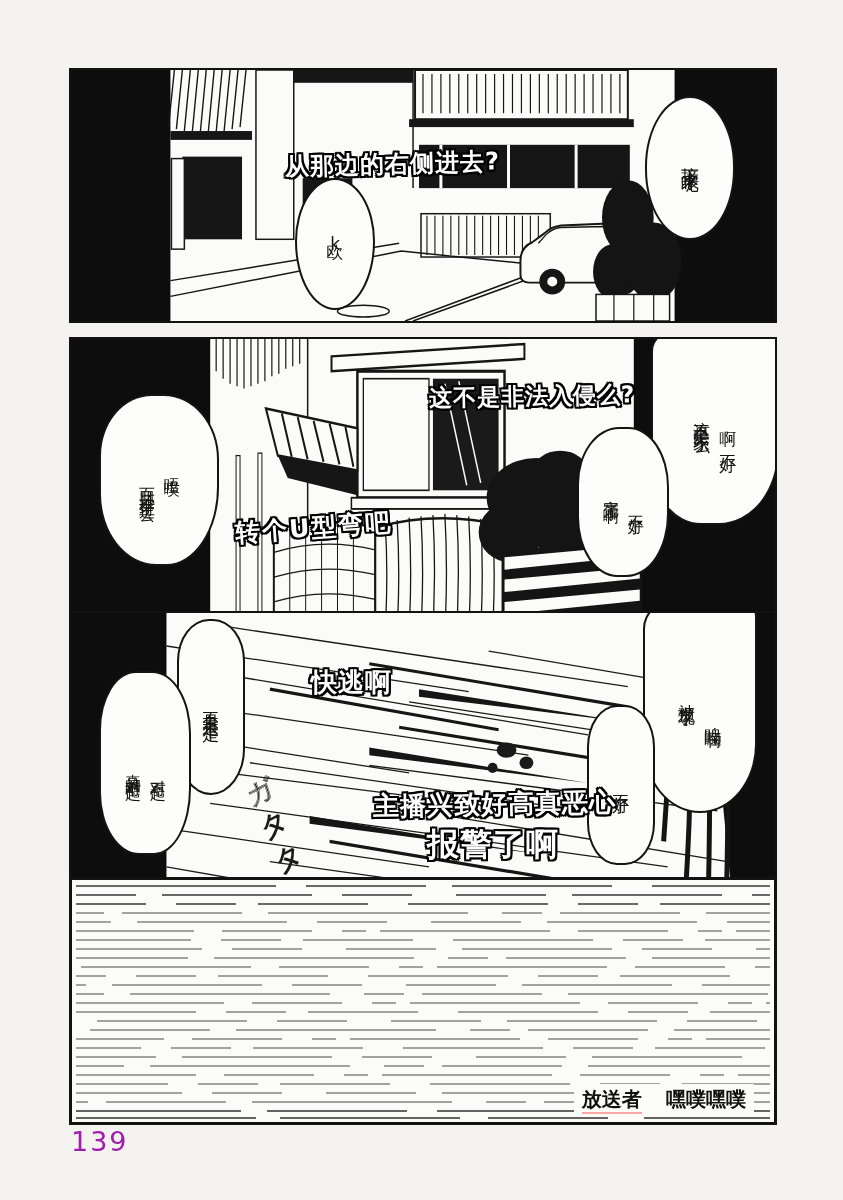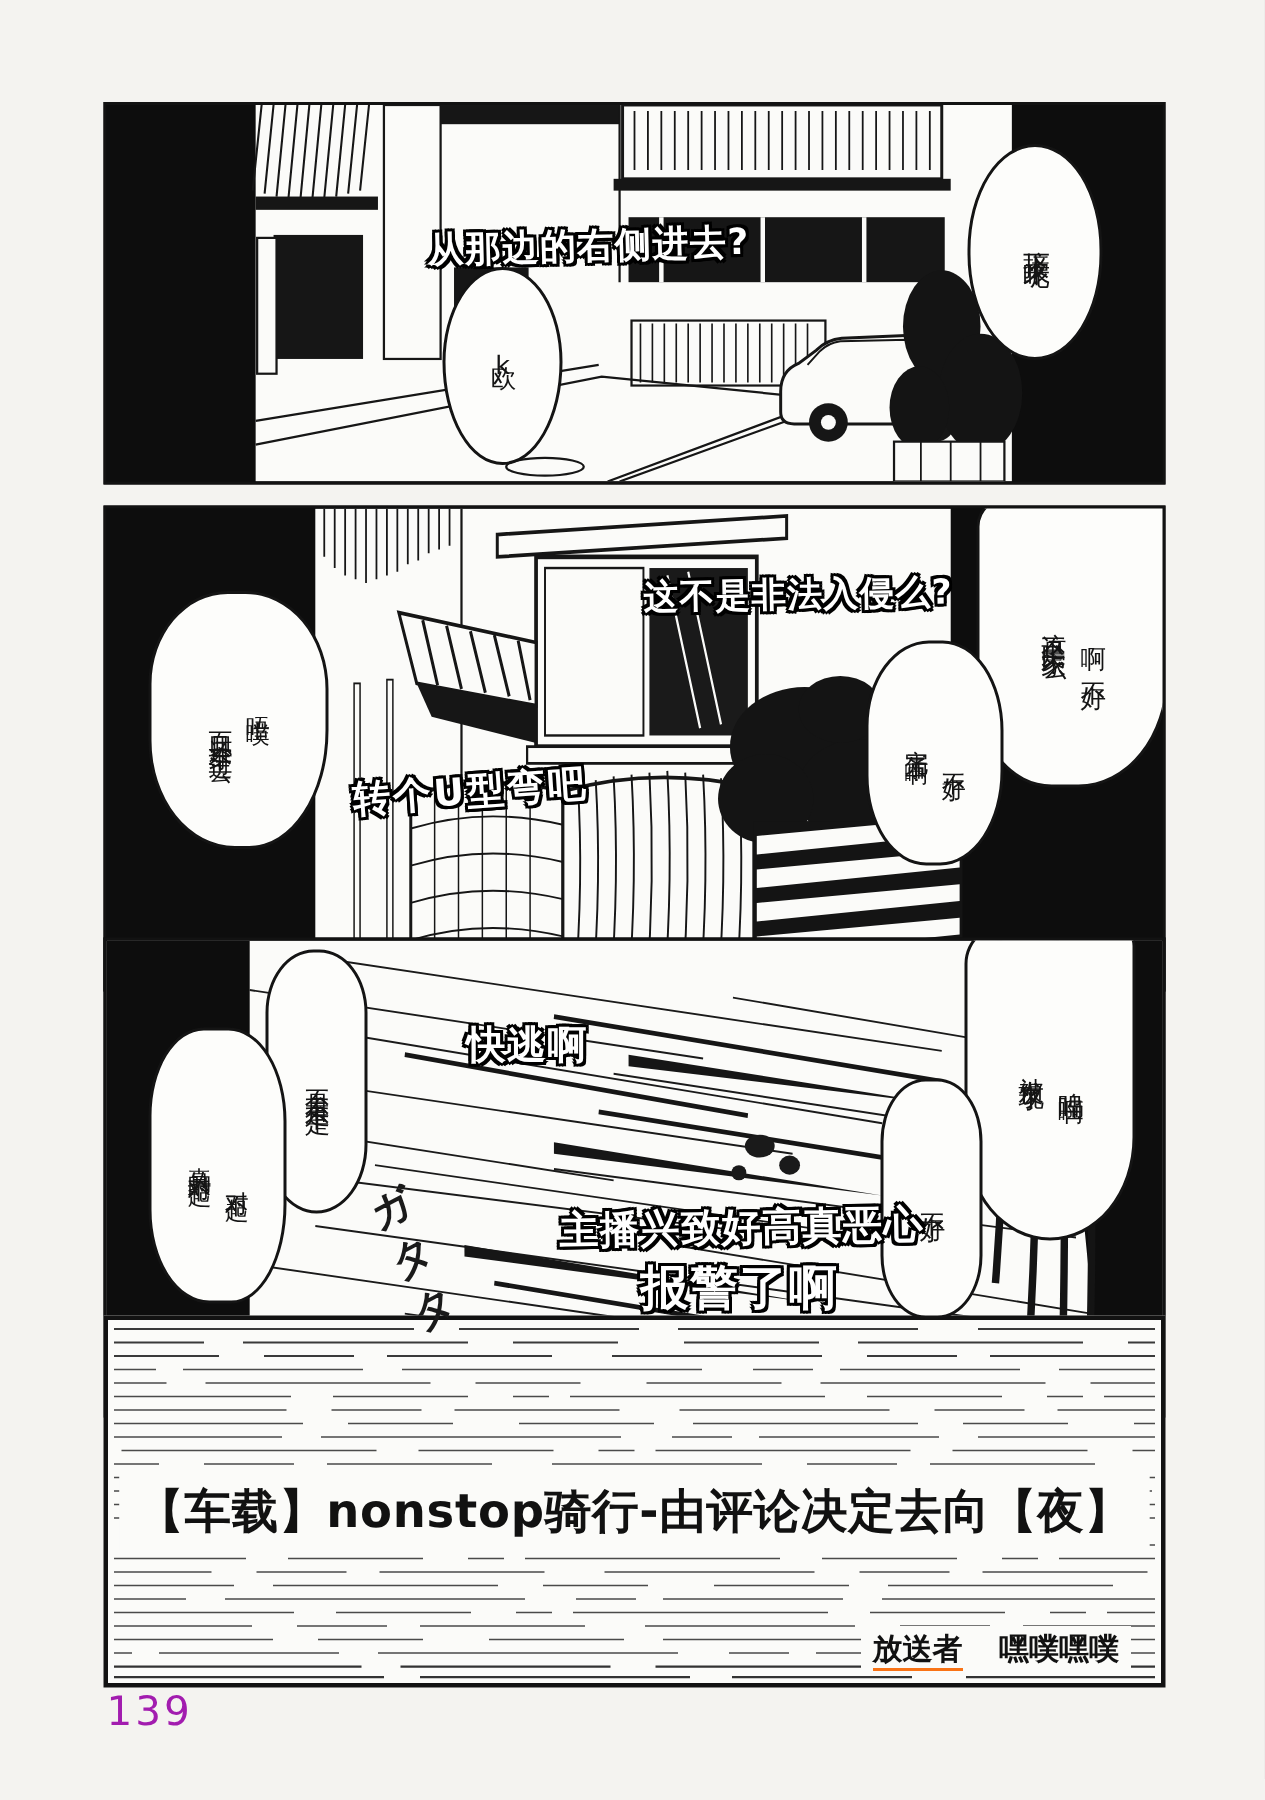--- a/index.html
+++ b/index.html
@@ -2,21 +2,21 @@
 <html><head>
 <meta charset="utf-8">
 <style>
   html,body{margin:0;padding:0;background:#e9e8e5;}
   .page{position:relative;width:843px;height:1200px;background:#f4f3f0;overflow:hidden;
         font-family:"DejaVu Sans","Liberation Sans",sans-serif;}
   .panel{position:absolute;left:69px;width:708px;background:#0d0d0d;border:2px solid #121212;
          box-sizing:border-box;overflow:hidden;}
   .p1{top:68px;height:255px;}
   .p2{top:337px;height:324px;}
-  .p3{top:625px;height:320px;}
+  .p3{top:611px;height:320px;text-align:right;}
   .p4{top:877px;height:248px;background:#fbfbf9;border-width:3px;}
   .art{position:absolute;left:0;top:0;width:100%;height:100%;display:block;}
 
   
   .fx{position:absolute;color:#ffffff;font-weight:700;white-space:nowrap;z-index:3;
       letter-spacing:1px;
       text-shadow:-2px -2px 0 #000,0 -2px 0 #000,2px -2px 0 #000,-2px 0 0 #000,2px 0 0 #000,
                   -2px 2px 0 #000,0 2px 0 #000,2px 2px 0 #000,
                   -1px -1px 0 #000,1px -1px 0 #000,-1px 1px 0 #000,1px 1px 0 #000;}
 
@@ -52,21 +52,21 @@
   .b-spotted{left:572px;top:-14px;width:114px;height:214px;border-radius:34px 20px 58px 58px/30px 18px 70px 70px;}
   .b-spotted .vtext{font-size:17px;}
   .b-uhoh{left:516px;top:92px;width:68px;height:160px;border-radius:30px/42px;}
   .b-uhoh .vtext{font-size:17px;}
 
   .stream-title{position:absolute;left:50%;top:102px;transform:translateX(-50%);z-index:3;
         font-size:31px;font-weight:700;color:#111;white-space:nowrap;background:#fbfbf9;
         padding:5px 12px;letter-spacing:0.5px;}
   .credit{position:absolute;right:20px;top:204px;z-index:3;background:#fbfbf9;padding:2px 8px;
         font-size:20px;color:#111;white-space:nowrap;}
-  .credit .lbl{font-weight:700;margin-right:18px;border-bottom:2px solid #f97316;padding-bottom:1px;}
+  .credit .lbl{font-weight:700;margin-right:18px;border-bottom:2px solid #fca5a5;padding-bottom:1px;}
   .credit .nm{font-weight:700;}
 
   .pagenum{position:absolute;left:71px;top:1126px;font-size:27px;color:#a21caf;letter-spacing:2px;
         font-weight:500;}
 </style>
 </head>
 <body>
 
 <div class="page">
 
@@ -264,21 +264,20 @@
         <line x1="4" y1="195" x2="698" y2="195" stroke-dasharray="24 14 170 28 90 30" stroke-dashoffset="88"></line>
         <line x1="4" y1="204" x2="698" y2="204" stroke-dasharray="140 30 60 22 110 40" stroke-dashoffset="48"></line>
         <line x1="4" y1="213" x2="698" y2="213" stroke-dasharray="90 26 150 30 70 44" stroke-dashoffset="160"></line>
         <line x1="4" y1="222" x2="698" y2="222" stroke-dasharray="40 18 120 26 200 34" stroke-dashoffset="28"></line>
       </g>
       <g stroke="#333333" stroke-width="1.5" fill="none">
         <line x1="4" y1="231" x2="698" y2="231" stroke-dasharray="180 26 140 30 160 40" stroke-dashoffset="15"></line>
         <line x1="4" y1="238" x2="698" y2="238" stroke-dasharray="240 24 180 28 120 36" stroke-dashoffset="60"></line>
       </g>
     </svg>
-    <div class="stream-title">【车载】nonstop骑行-由评论决定去向【夜】</div>
     <div class="credit">
       <span class="lbl">放送者</span>
       <span class="nm">嘿噗嘿噗</span>
     </div>
   </section>
 
   <div class="pagenum">139</div>
 </div>
 
 </body></html>

